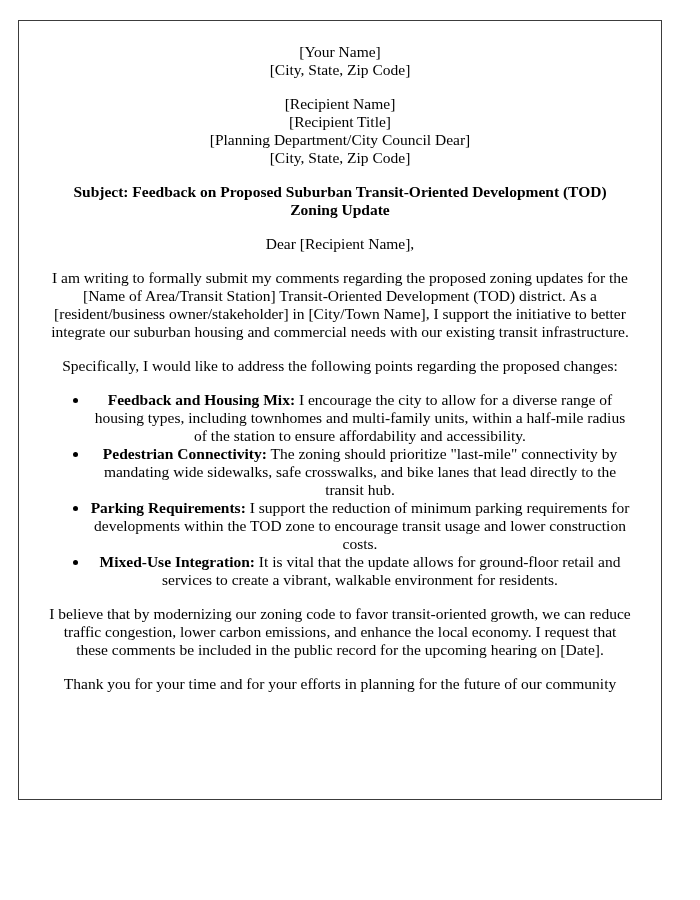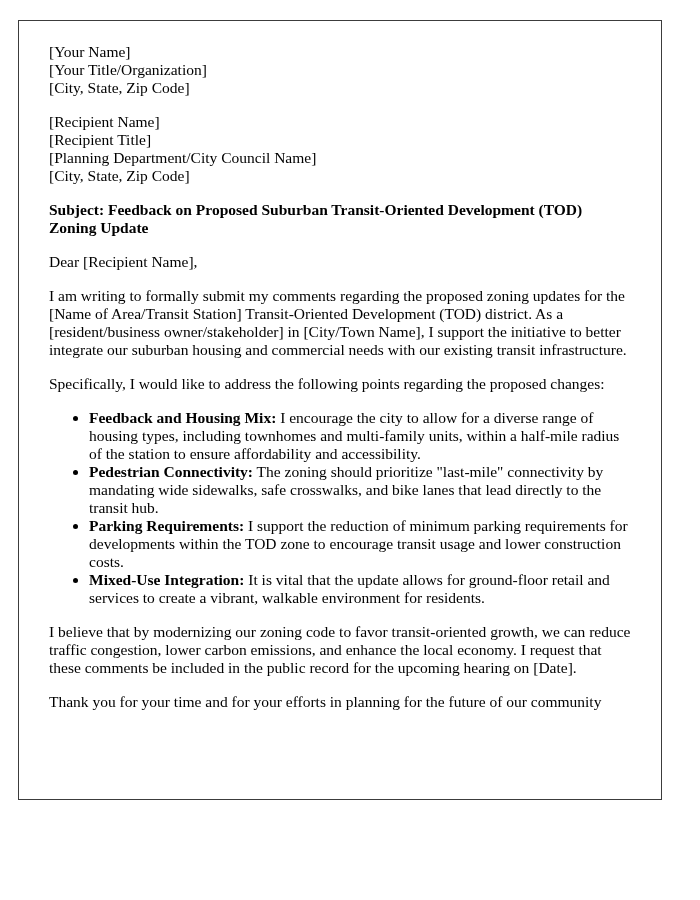--- a/index.html
+++ b/index.html
@@ -18,48 +18,48 @@
       height: 780px;
       box-sizing: border-box;
       border: 1px solid #3c3c3c;
       background: #ffffff;
       padding: 22px 30px 0 30px;
       overflow: hidden;
       font-family: "Liberation Serif", "DejaVu Serif", serif;
       font-size: 15.5px;
       line-height: 18px;
       color: #000000;
+      text-align: center;
     }
     .block { margin: 0 0 16px 0; }
     .block .line { white-space: pre-wrap; }
     p { margin: 0 0 16px 0; }
     .subject { font-weight: bold; }
     ul.points {
       margin: 0 0 16px 0;
       padding-left: 40px;
       list-style-type: disc;
     }
     ul.points li { margin: 0; padding: 0; }
     .b-title { font-weight: bold; }
   </style>
 </head>
 <body>
 
 <div class="page">
 
   <div class="block">
     <div class="line">[Your Name]</div>
-    <div class="line">[Your Title/Organization]</div>
     <div class="line">[City, State, Zip Code]</div>
   </div>
 
   <div class="block">
     <div class="line">[Recipient Name]</div>
     <div class="line">[Recipient Title]</div>
-    <div class="line">[Planning Department/City Council Name]</div>
+    <div class="line">[Planning Department/City Council Dear]</div>
     <div class="line">[City, State, Zip Code]</div>
   </div>
 
   <p class="subject">Subject: Feedback on Proposed Suburban Transit-Oriented Development (TOD) Zoning Update</p>
 
   <p>Dear [Recipient Name],</p>
 
   <p>I am writing to formally submit my comments regarding the proposed zoning updates for the [Name of Area/Transit Station] Transit-Oriented Development (TOD) district. As a [resident/business owner/stakeholder] in [City/Town Name], I support the initiative to better integrate our suburban housing and commercial needs with our existing transit infrastructure.</p>
 
   <p>Specifically, I would like to address the following points regarding the proposed changes:</p>

